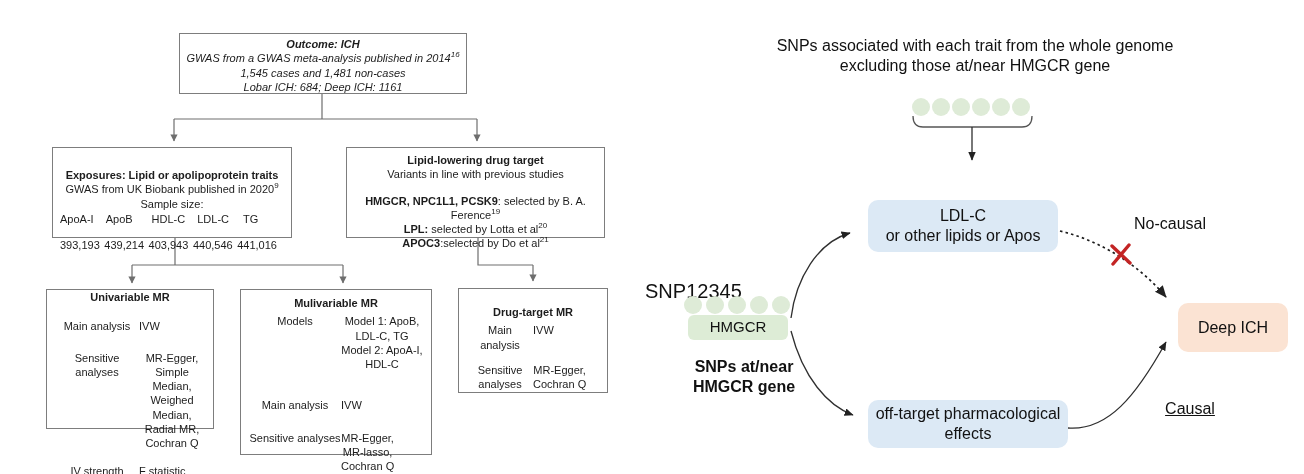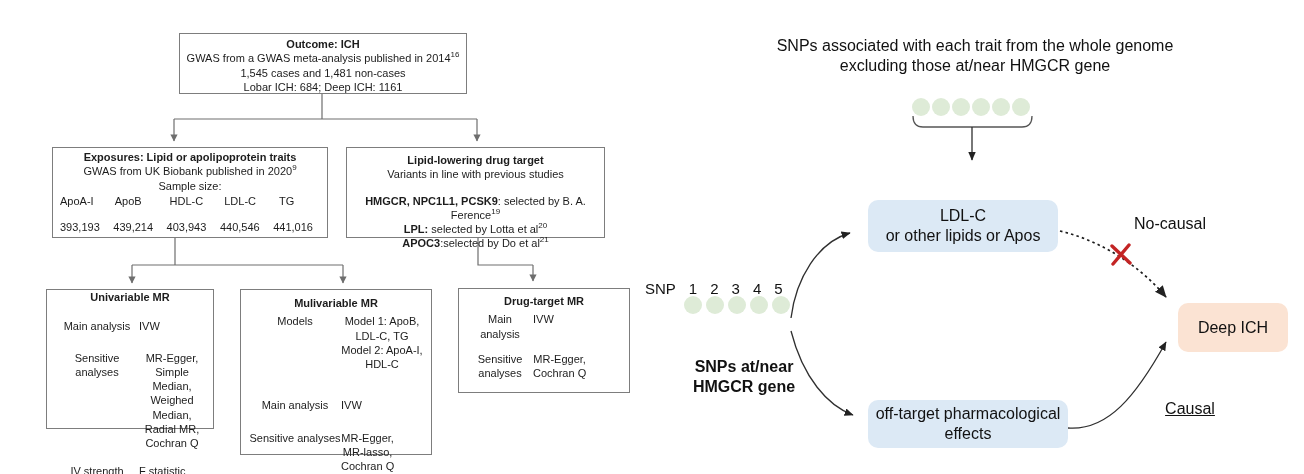--- a/index.html
+++ b/index.html
@@ -60,30 +60,30 @@
 
     <path d="M791,318 C796,278 818,242 850,233" fill="none" stroke="#2f2f2f" stroke-width="1.3" marker-end="url(#arrBlack)"></path>
     <path d="M791,331 C803,378 828,406 853,415" fill="none" stroke="#2f2f2f" stroke-width="1.3" marker-end="url(#arrBlack)"></path>
 
     <path d="M1060,231 C1102,241 1140,266 1166,297" fill="none" stroke="#1c1c1c" stroke-width="1.7" stroke-dasharray="2.5,3.2" marker-end="url(#arrBlack)"></path>
     <path d="M1112,246 L1130,263 M1129,245 L1113,264" fill="none" stroke="#c32424" stroke-width="3.4" stroke-linecap="round"></path>
 
     <path d="M1068,428 C1108,431 1136,396 1166,342" fill="none" stroke="#2f2f2f" stroke-width="1.3" marker-end="url(#arrBlack)"></path>
   </svg>
 
-  <div class="fc-box fc-center" id="box-outcome" style="left:179px;top:33px;width:288px;height:61px;padding-top:3px;">
+  <div class="fc-box fc-center" id="box-outcome" style="left:179px;top:33px;width:288px;height:61px;padding-top:3px;font-style:italic;">
     <div class="fc-title">Outcome: ICH</div>
     <div>
       <span>GWAS from a GWAS meta-analysis published in 2014</span><sup>16</sup>
     </div>
     <div>1,545 cases and 1,481 non-cases</div>
     <div>Lobar ICH: 684; Deep ICH: 1161</div>
   </div>
 
-  <div class="fc-box" id="box-exposures" style="left:52px;top:147px;width:276px;height:91px;padding-top:2px;">
+  <div class="fc-box" id="box-exposures" style="left:52px;top:147px;width:240px;height:91px;padding-top:20px;">
     <div class="fc-center fc-title">Exposures: Lipid or apolipoprotein traits</div>
     <div class="fc-center">
       <span>GWAS from UK Biobank published in 2020</span><sup>9</sup>
     </div>
     <div class="fc-center">Sample size:</div>
     <div class="cols" style="margin-top:1px;">
       <span>ApoA-I</span>
       <span>ApoB</span>
       <span>HDL-C</span>
       <span>LDL-C</span>
@@ -146,21 +146,21 @@
     </div>
     <div class="mr-row" style="margin-top:18px;">
       <span class="lbl">Sensitive analyses</span>
       <span class="val">MR-Egger,
 MR-lasso,
 Cochran Q</span>
     </div>
 
   </div>
 
-  <div class="fc-box" id="box-drugtarget-mr" style="left:458px;top:288px;width:172px;height:105px;padding-top:5px;">
+  <div class="fc-box" id="box-drugtarget-mr" style="left:458px;top:288px;width:150px;height:105px;padding-top:16px;">
     <div class="fc-center fc-title">Drug-target MR</div>
     <div class="mr-row" style="margin-top:4px;">
       <span class="lbl">Main analysis</span>
       <span class="val">IVW</span>
     </div>
     <div class="mr-row" style="margin-top:11px;">
       <span class="lbl">Sensitive analyses</span>
       <span class="val">MR-Egger,
 Cochran Q</span>
     </div>
@@ -171,37 +171,40 @@
 
   <div class="dots-row" style="left:912px;top:98px;gap:2px;">
     <span class="dot" style="width:18px;height:18px;background:#deebd7;"></span>
     <span class="dot" style="width:18px;height:18px;background:#deebd7;"></span>
     <span class="dot" style="width:18px;height:18px;background:#deebd7;"></span>
     <span class="dot" style="width:18px;height:18px;background:#deebd7;"></span>
     <span class="dot" style="width:18px;height:18px;background:#deebd7;"></span>
     <span class="dot" style="width:18px;height:18px;background:#deebd7;"></span>
   </div>
 
-  <div class="rd-text" style="left:645px;top:280px;display:flex;gap:13px;font-size:15px;">
+  <div class="rd-text" style="left:645px;top:280px;display:flex;gap:0;font-size:20px;">
     <span>SNP</span>
     <span>1</span>
     <span>2</span>
     <span>3</span>
     <span>4</span>
     <span>5</span>
   </div>
 
   <div class="dots-row" style="left:684px;top:296px;gap:4px;">
     <span class="dot" style="width:18px;height:18px;background:#deebd7;"></span>
     <span class="dot" style="width:18px;height:18px;background:#deebd7;"></span>
     <span class="dot" style="width:18px;height:18px;background:#deebd7;"></span>
     <span class="dot" style="width:18px;height:18px;background:#deebd7;"></span>
     <span class="dot" style="width:18px;height:18px;background:#deebd7;"></span>
   </div>
 
+  <div class="rd-box" style="left:688px;top:315px;width:100px;height:25px;background:#ddecd6;border-radius:6px;font-size:15px;">
+    <span>HMGCR</span>
+  </div>
 
   <div class="rd-text pre" style="left:678px;top:357px;width:132px;text-align:center;font-size:16px;line-height:1.22;font-weight:bold;">SNPs at/near
 HMGCR gene</div>
 
   <div class="rd-box pre" style="left:868px;top:200px;width:190px;height:52px;background:#dce9f5;">
     <span class="pre">LDL-C
 or other lipids or Apos</span>
   </div>
 
   <div class="rd-text" style="left:1122px;top:215px;width:96px;text-align:center;font-size:16px;">No-causal</div>

